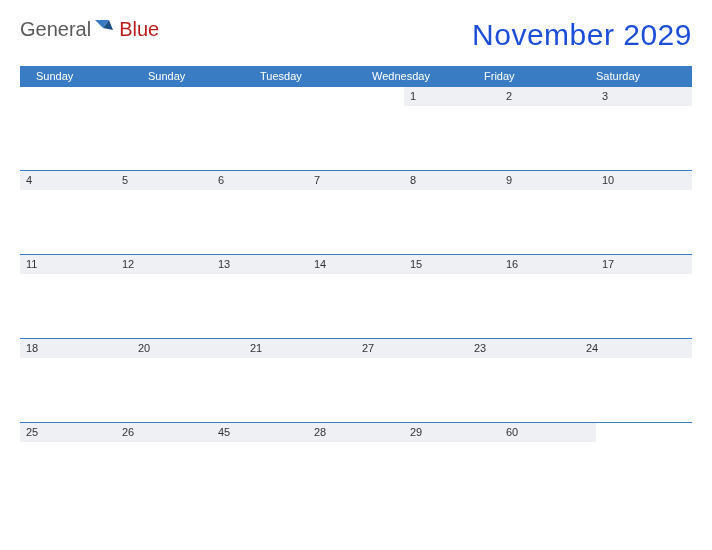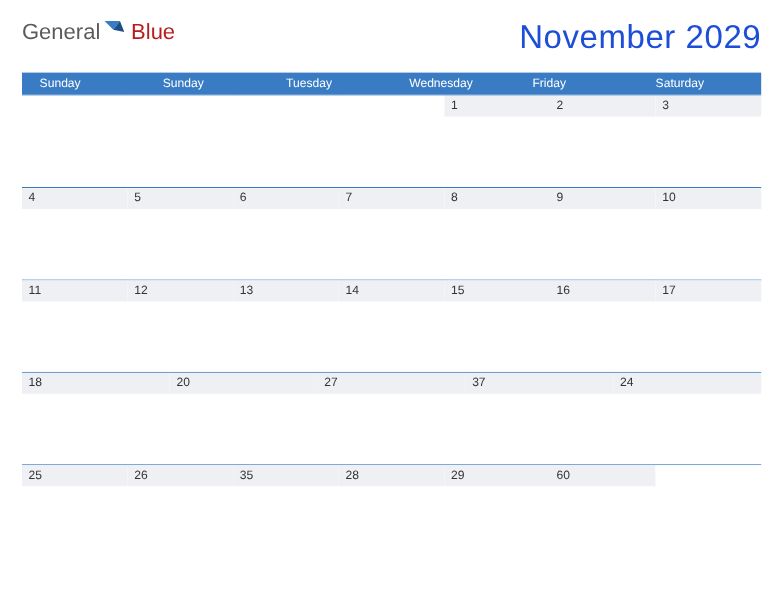--- a/index.html
+++ b/index.html
@@ -174,39 +174,42 @@
   </div>
 
   <div class="week">
     <div class="cell">
         <span class="datenum">18</span>
       </div>
     <div class="cell">
         <span class="datenum">20</span>
       </div>
     <div class="cell">
+        <span class="datenum">21</span>
+      </div>
+    <div class="cell">
         <span class="datenum">27</span>
       </div>
     <div class="cell">
-        <span class="datenum">37</span>
+        <span class="datenum">23</span>
       </div>
     <div class="cell">
         <span class="datenum">24</span>
       </div>
   </div>
 
   <div class="week">
     <div class="cell">
         <span class="datenum">25</span>
       </div>
     <div class="cell">
         <span class="datenum">26</span>
       </div>
     <div class="cell">
-        <span class="datenum">35</span>
+        <span class="datenum">45</span>
       </div>
     <div class="cell">
         <span class="datenum">28</span>
       </div>
     <div class="cell">
         <span class="datenum">29</span>
       </div>
     <div class="cell">
         <span class="datenum">60</span>
       </div>

